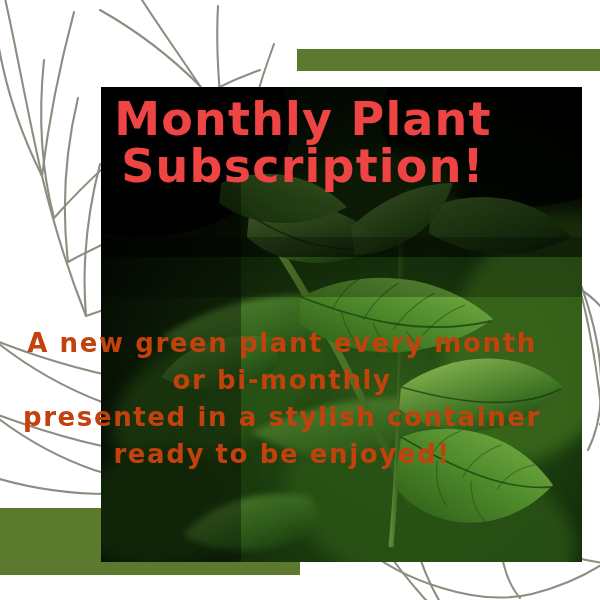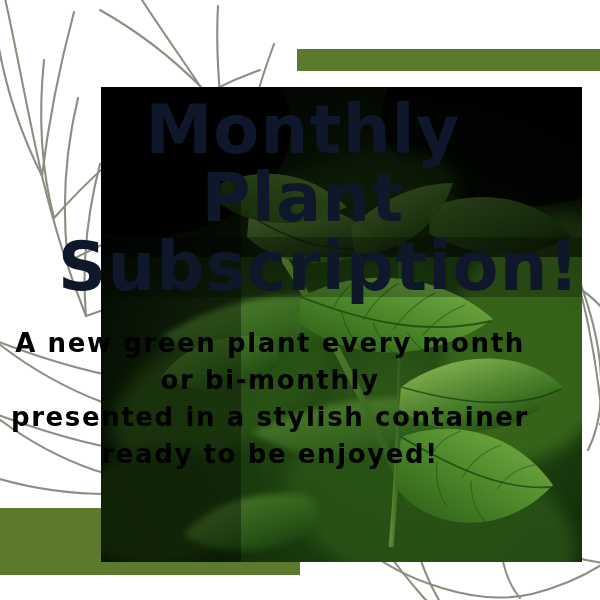--- a/index.html
+++ b/index.html
@@ -33,33 +33,33 @@
   #photo{
     position:absolute;left:101px;top:87px;width:481px;height:475px;
     overflow:hidden;
     background:#050905;
   }
   #photo .photo-img{position:absolute;inset:0;}
   
   #headline{
     position:absolute;left:58px;top:96px;width:490px;
     z-index:6;
-    color:#0f172a;
+    color:#ef4444;
     font-family:"DejaVu Sans", sans-serif;
     font-weight:bold;
-    font-size:67px;
+    font-size:46px;
     line-height:1.02;
     letter-spacing:1.2px;
     text-align:center;
     white-space:pre-line;
   }
   #body-copy{
-    position:absolute;left:0px;top:325px;width:540px;
+    position:absolute;left:12px;top:325px;width:540px;
     z-index:6;
-    color:#000000;
+    color:#c2410c;
     font-family:"DejaVu Sans", sans-serif;
     font-weight:bold;
     font-size:26px;
     line-height:1.42;
     letter-spacing:1.6px;
     text-align:center;
     white-space:pre-line;
   }
 </style>
 </head>

